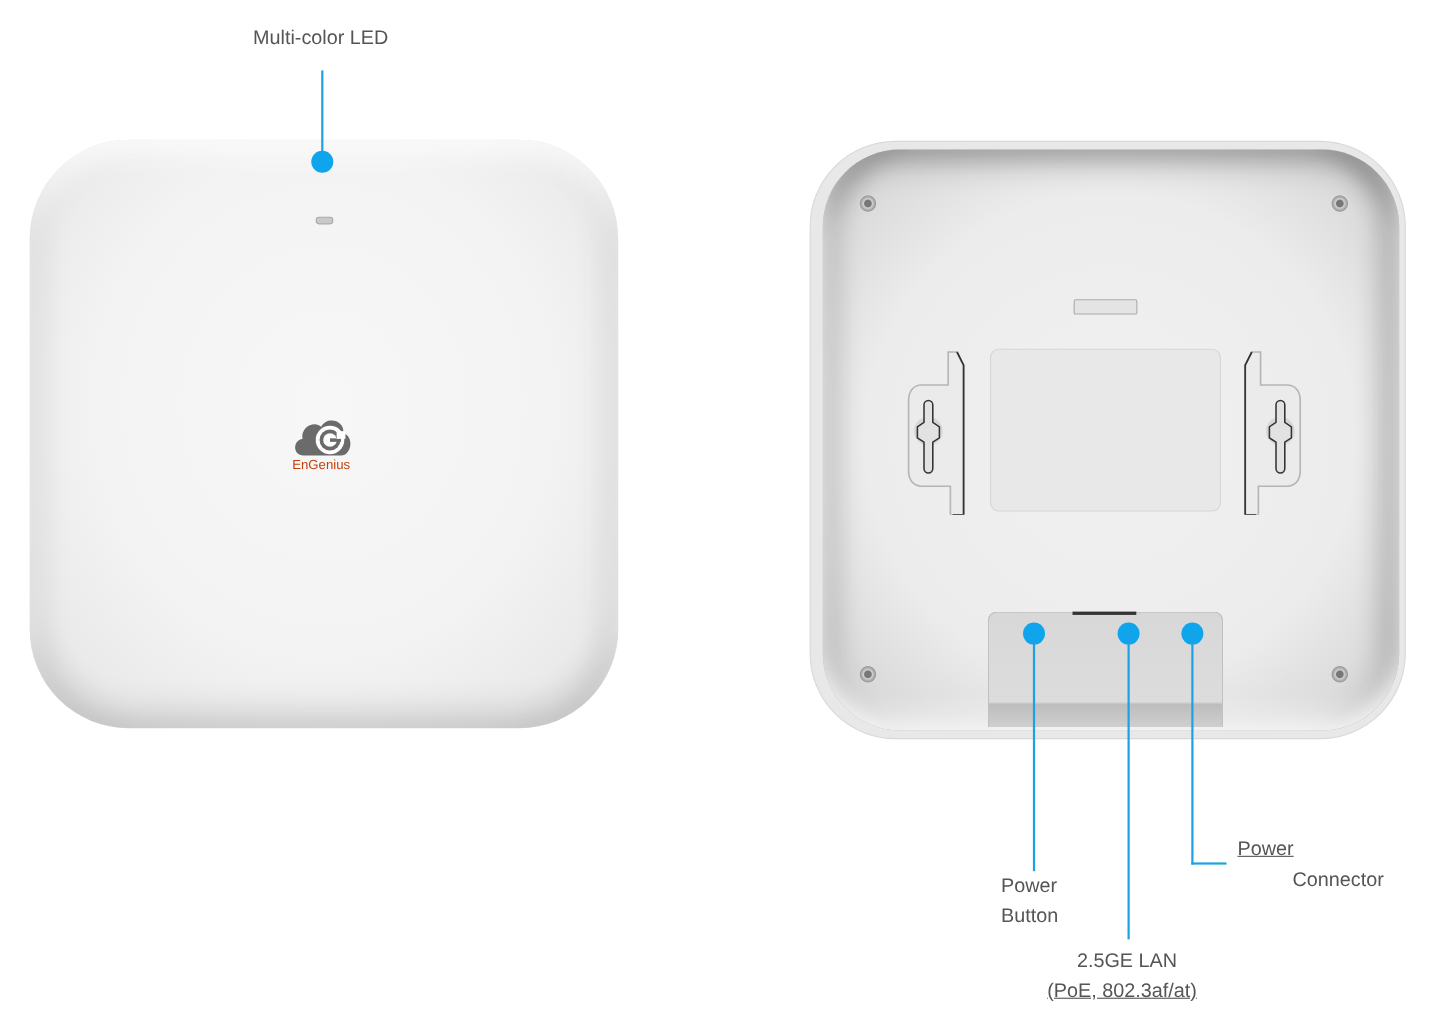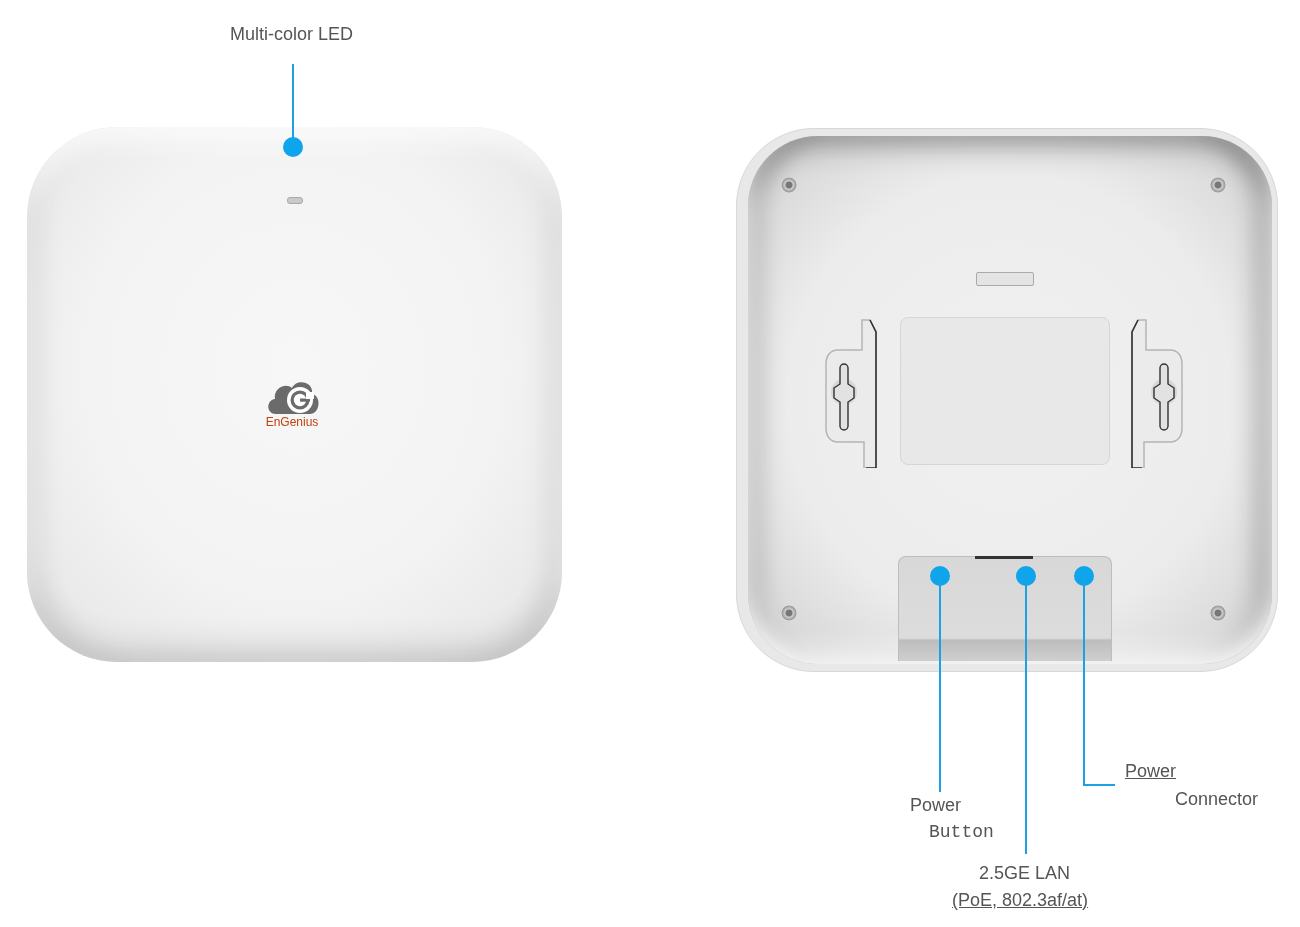--- a/index.html
+++ b/index.html
@@ -84,21 +84,21 @@
   <circle cx="20" cy="74" r="13" fill="#d6d6d6"></circle>
   <path d="M16 50 a4 4 0 0 1 8 0 L24 66 L30 70 L30 80 L24 84 L24 108 a4 4 0 0 1 -8 0 L16 84 L10 80 L10 70 L16 66 Z" fill="#e2e2e2" stroke="#333" stroke-width="1.4"></path>
 </svg>
 
 <div class="abs port-recess"></div>
 <div class="abs port-slot"></div>
 
 <div class="dot" style="left:930px; top:566px;"></div>
 <div class="line-v" style="left:939px; top:576px; height:216px;"></div>
 <div class="label" style="left:910px; top:792px;">Power</div>
-<div class="label" style="left:929px; top:819px;font-family:Liberation Mono, monospace;">Button</div>
+<div class="label" style="left:910px; top:819px;">Button</div>
 
 <div class="dot" style="left:1016px; top:566px;"></div>
 <div class="line-v" style="left:1025px; top:576px; height:278px;"></div>
 <div class="label" style="left:979px; top:860px;">2.5GE LAN</div>
 <div class="label" style="left:952px; top:887px;text-decoration:underline;">(PoE, 802.3af/at)</div>
 
 <div class="dot" style="left:1074px; top:566px;"></div>
 <div class="line-v" style="left:1083px; top:576px; height:210px;"></div>
 <div class="line-h" style="left:1083px; top:784px; width:32px;"></div>
 <div class="label" style="left:1125px; top:758px;text-decoration:underline;">Power</div>

